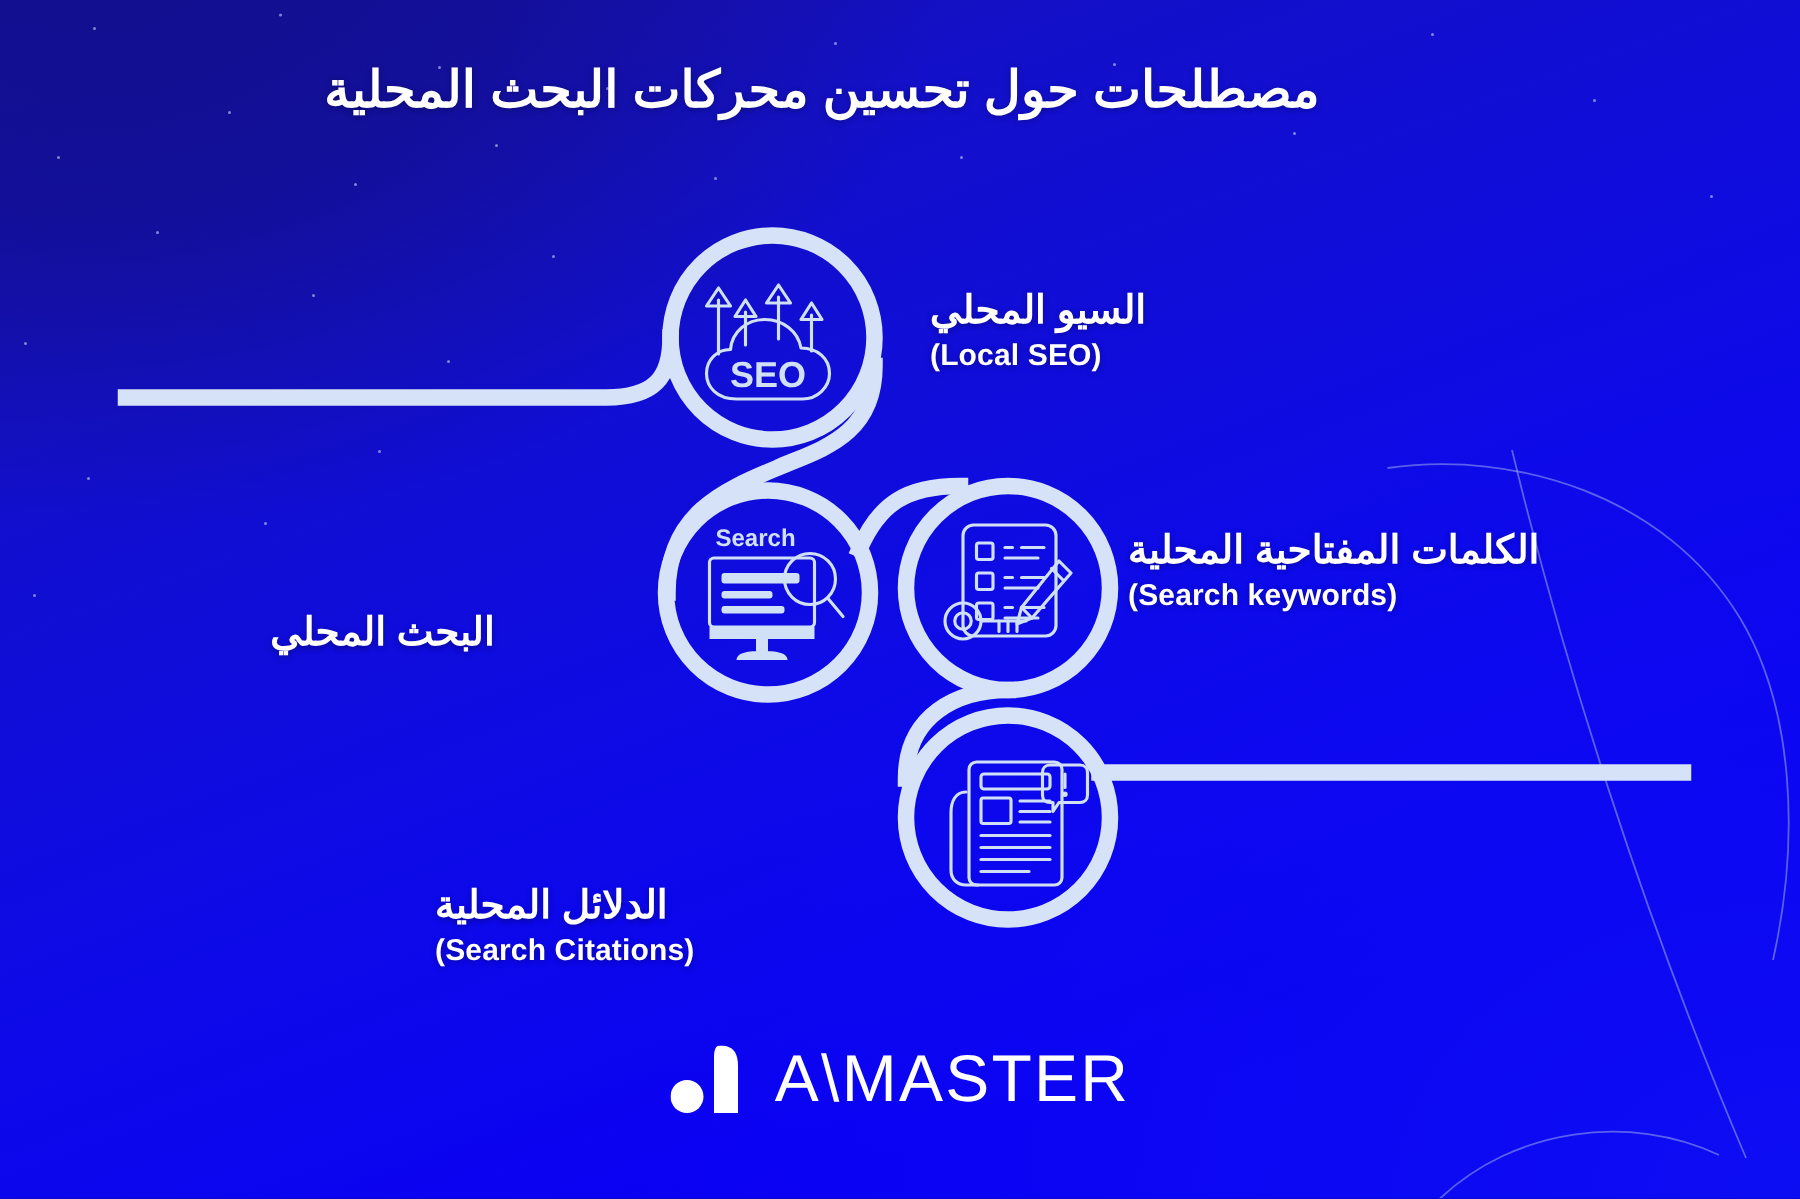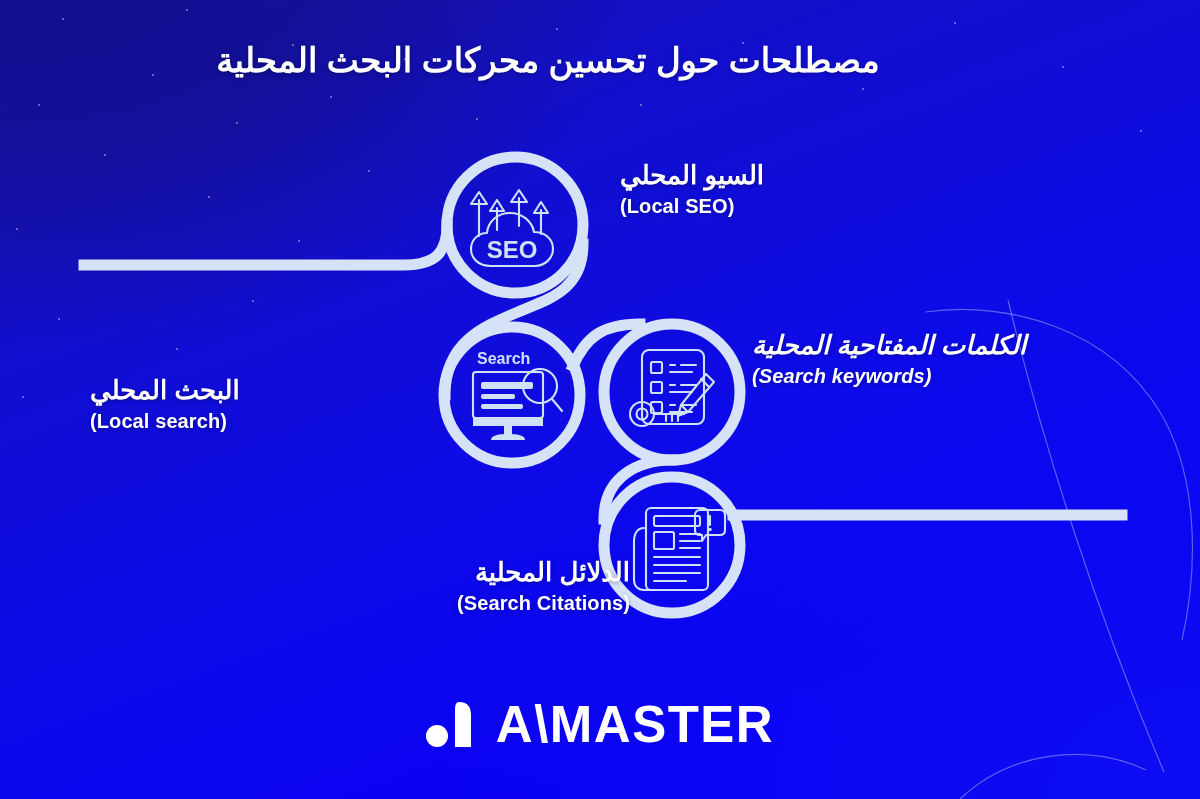--- a/index.html
+++ b/index.html
@@ -50,59 +50,60 @@
     line-height: 1.35;
     text-shadow: 0 1px 4px rgba(0,0,0,.28);
   }
 
   
   .label {
     position: absolute;
     color: #ffffff;
     line-height: 1.2;
     text-shadow: 0 1px 4px rgba(0,0,0,.30);
+    margin-top: 31px;
   }
   .label .ar {
     display: block;
     direction: rtl;
     font-size: 26px;
     font-weight: bold;
     margin-bottom: 3px;
   }
   .label .en {
     display: block;
     font-size: 20px;
     font-weight: bold;
     letter-spacing: .1px;
   }
   .label.right  { text-align: left; }
-  .label.left   { text-align: left; }
-  .label.center { text-align: right; }
+  .label.left   { text-align: center; }
+  .label.center { text-align: left; }
 
   #label-seo       { top: 160px; left: 620px;  width: 330px; }
-  #label-keywords  { top: 330px; left: 752px;  width: 360px; font-style: italic; }
+  #label-keywords  { top: 320px; left: 752px;  width: 360px; }
   #label-search    { top: 375px; left: 90px;   width: 330px; }
   #label-citations { top: 557px; left: 290px;  width: 340px; }
 
   
   .logo {
     position: absolute;
     left: 0;
     top: 695px;
     width: 1200px;
     display: flex;
     align-items: center;
     justify-content: center;
     gap: 16px;
   }
   .logo-mark { display: block; }
   .logo-text {
     color: #ffffff;
-    font-size: 51px;
-    font-weight: bold;
+    font-size: 44px;
+    font-weight: normal;
     letter-spacing: 1.5px;
   }
 
   svg { display: block; }
   .snake-path {
     fill: none;
     stroke: #d6e2f7;
     stroke-width: 11;
     stroke-linecap: square;
   }
@@ -286,21 +287,20 @@
     <span class="en">(Local SEO)</span>
   </div>
 
   <div class="label right" id="label-keywords">
     <span class="ar">الكلمات المفتاحية المحلية</span>
     <span class="en">(Search keywords)</span>
   </div>
 
   <div class="label left" id="label-search">
     <span class="ar">البحث المحلي</span>
-    <span class="en">(Local search)</span>
   </div>
 
   <div class="label center" id="label-citations">
     <span class="ar">الدلائل المحلية</span>
     <span class="en">(Search Citations)</span>
   </div>
 
   <div class="logo">
     <svg class="logo-mark" width="54" height="46" viewBox="0 0 54 46">
       <circle cx="11" cy="34" r="11" fill="#ffffff"></circle>

